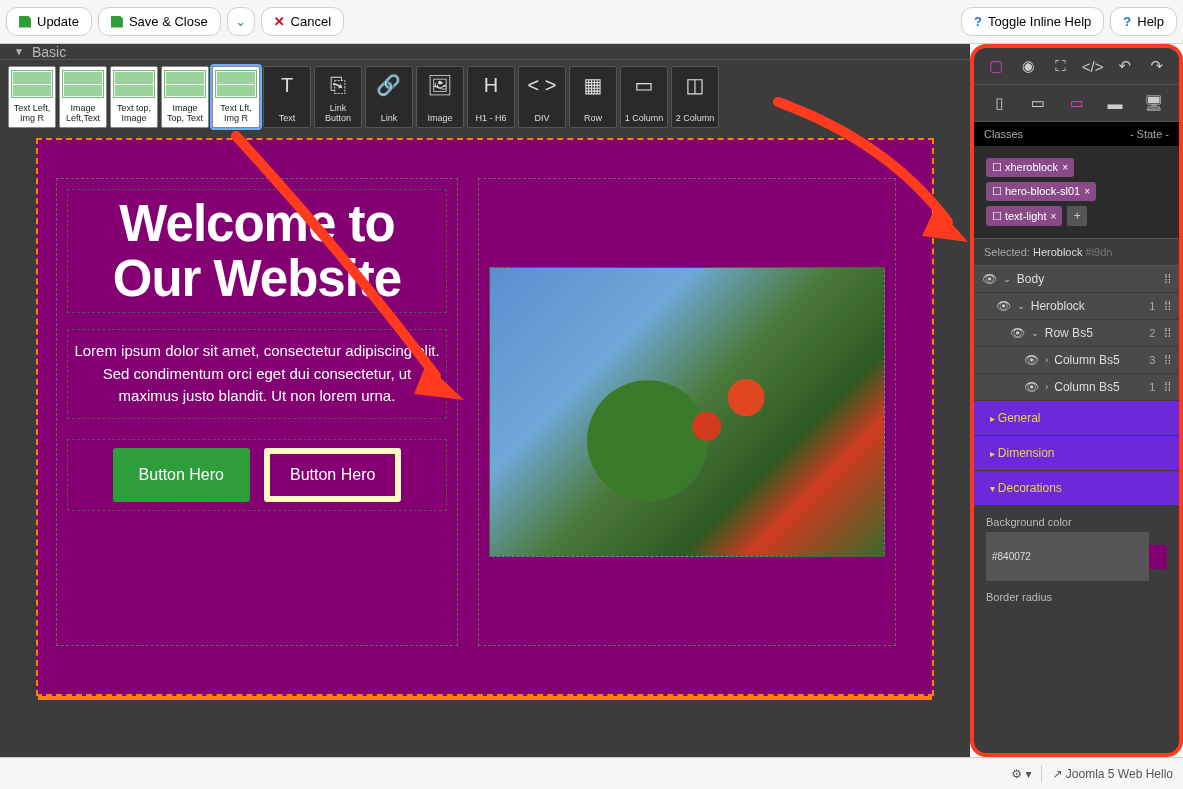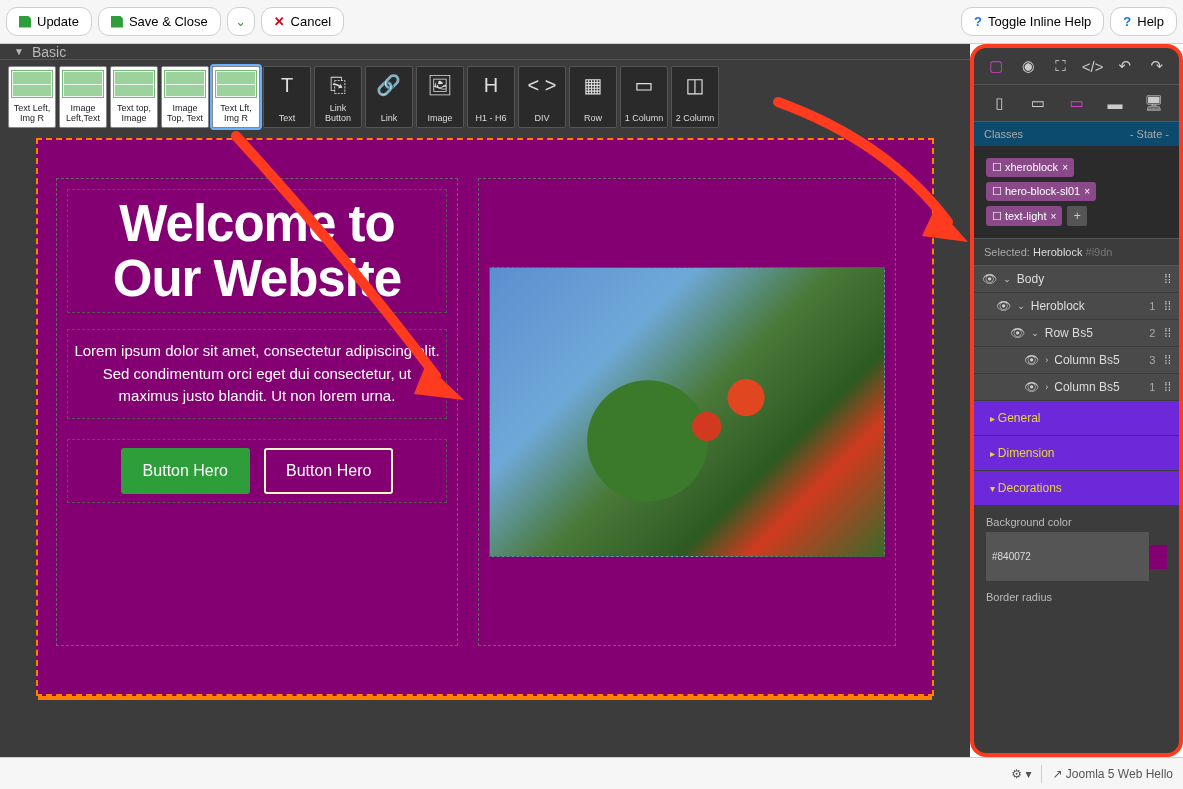--- a/index.html
+++ b/index.html
@@ -28,33 +28,33 @@
 .block-card.dark .glyph { font-size: 20px; color: #ddd; display: flex; align-items: center; justify-content: center; height: 30px; }
 
 .canvas-wrap { flex: 1; overflow: hidden; padding: 4px 36px 0 36px; }
 .canvas-hero { background: #840072; border: 2px dashed #ff7f00; padding: 38px 18px 48px 18px; height: 558px; display: flex; gap: 20px; position: relative; }
 .hero-col { display: flex; flex-direction: column; border: 1px dashed #666; padding: 10px; }
 .hero-col.left { width: 402px; }
 .hero-col.right { width: 418px; justify-content: center; }
 .hero-title { font-size: 51px; font-weight: 800; color: #fff; line-height: 1.08; text-align: center; border: 1px dashed #555; padding: 6px 4px; margin-bottom: 16px; letter-spacing: -1px; }
 .hero-text { color: #fff; font-size: 15px; text-align: center; border: 1px dashed #555; padding: 10px 6px; margin-bottom: 20px; line-height: 1.5; }
 .hero-btns { display: flex; gap: 14px; border: 1px dashed #555; padding: 8px; justify-content: center; }
-.btn-hero { padding: 12px 20px; font-size: 16px; color: #fff; border-radius: 3px; cursor: pointer; border: 2px solid #fef9c3; }
+.btn-hero { padding: 12px 20px; font-size: 16px; color: #fff; border-radius: 3px; cursor: pointer; border: 6px solid #fef9c3; }
 .btn-hero.primary { background: #2e9e3a; border-color: #2e9e3a; }
 .btn-hero.outline { background: transparent; }
 .hero-img { width: 100%; height: 290px; border: 1px dashed #555; background: linear-gradient(135deg,#5a8fcf 0%,#6ea8d8 30%,#4a7a3a 50%,#2d5a22 70%,#d13a1f 80%,#3a6a2a 100%); position: relative; }
 .hero-img::after{content:"";position:absolute;inset:0;background:radial-gradient(circle at 65% 45%,#e0461f 0,#e0461f 18px,transparent 19px),radial-gradient(circle at 55% 55%,#d13a1f 0,#d13a1f 14px,transparent 15px),radial-gradient(circle at 40% 60%,#3a7a2a 0,#3a7a2a 60px,transparent 61px);}
 .orange-line { position: absolute; left: 0; right: 0; bottom: -6px; height: 4px; background: #ff7f00; }
 
 
 .right-panel { position: absolute; top: 44px; bottom: 32px; right: 0; width: 213px; background: #3c3c3c; color: #ccc; border: 4px solid #ff3b1f; border-radius: 16px; display: flex; flex-direction: column; font-size: 12px; overflow: hidden; }
 .rp-row { display: flex; align-items: center; justify-content: space-around; padding: 8px 6px; border-bottom: 1px solid #555; }
 .rp-icon { width: 20px; height: 20px; display: flex; align-items: center; justify-content: center; cursor: pointer; font-size: 15px; }
 .rp-icon.sel { color: #d63fc8; }
-.rp-section-hdr { display: flex; justify-content: space-between; padding: 6px 10px; color: #aaa; font-size: 11px; background: #0c4a6e; }
+.rp-section-hdr { display: flex; justify-content: space-between; padding: 6px 10px; color: #aaa; font-size: 11px; background: #000000; }
 .classes-box { padding: 12px; background: #2b2b2b; display: flex; flex-wrap: wrap; gap: 5px; }
 .class-tag { background: #8a4a8a; color: #fff; padding: 3px 6px; border-radius: 3px; font-size: 11px; display: flex; align-items: center; gap: 4px; cursor: pointer; }
 .class-tag .x { font-size: 10px; cursor: pointer; }
 .add-btn { width: 20px; height: 20px; background: #555; color: #ccc; display: flex; align-items: center; justify-content: center; cursor: pointer; border-radius: 2px; }
 .selected-line { padding: 7px 10px; color: #aaa; font-size: 11px; background: #3c3c3c; border-top: 1px solid #555; border-bottom: 1px solid #555; }
 .selected-line .val { color: #ddd; }
 .tree { background: #4a4a4a; }
 .tree-row { display: flex; align-items: center; padding: 6px 8px; border-bottom: 1px solid #3c3c3c; cursor: pointer; gap: 6px; }
 .tree-row .eye { font-size: 12px; }
 .tree-row .chevr { font-size: 9px; }

